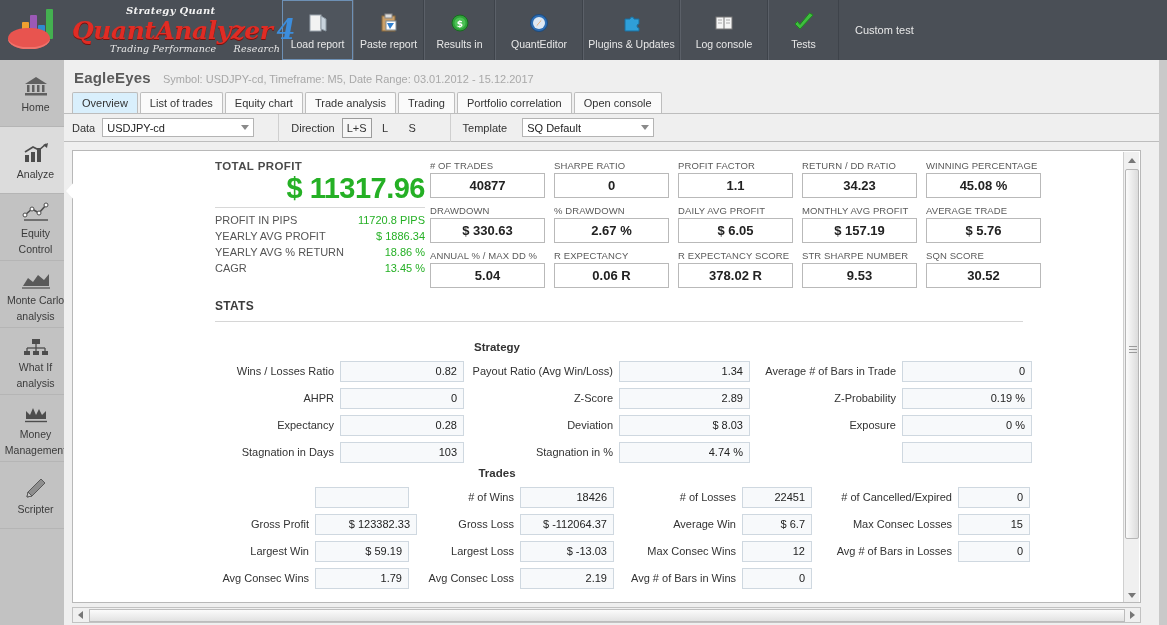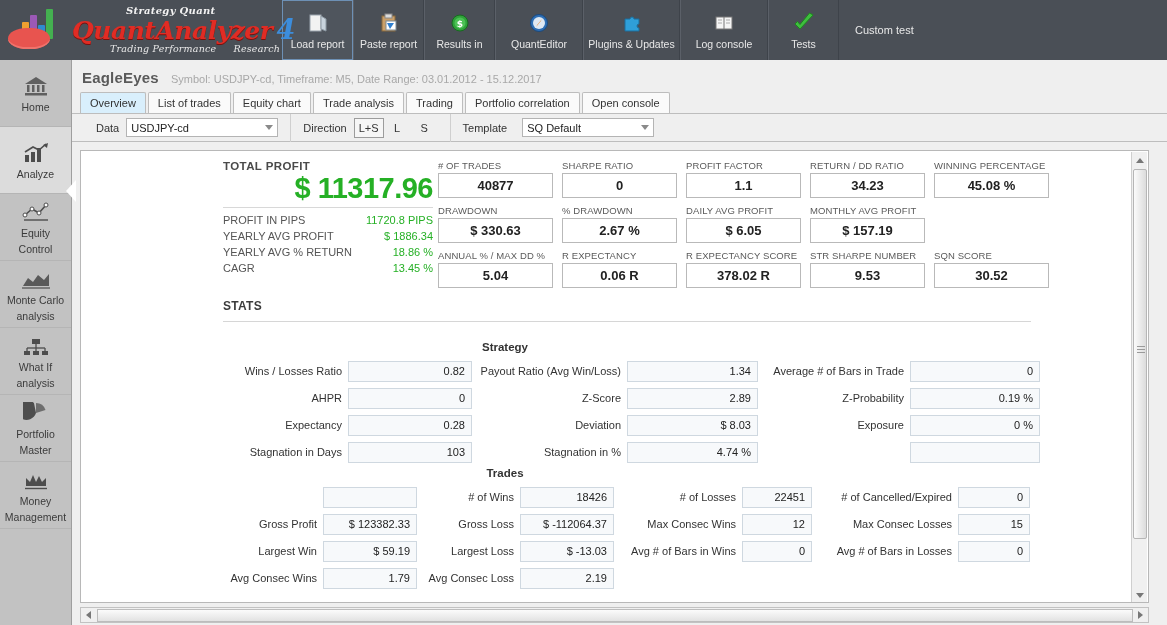--- a/index.html
+++ b/index.html
@@ -82,43 +82,43 @@
   .side-item.sel{ background:#dcdcdc; }
   .side-item .sic{ height:24px; display:flex; align-items:flex-end; }
   .collapse-arrow{
     position:absolute; left:66px; top:180px; width:0; height:0;
     border-top:11px solid transparent; border-bottom:11px solid transparent;
     border-right:10px solid #ffffff; z-index:6;
   }
 
   
   .main{
-    position:absolute; left:72px; top:60px; width:1095px; height:565px;
+    position:absolute; left:64px; top:60px; width:1095px; height:565px;
     background:#efefef;
   }
   .panel-head{ padding:9px 0 6px 10px; }
   .ptitle{
     font-size:15px; color:#5a5a5a; font-weight:bold; letter-spacing:.2px;
     display:inline-block; vertical-align:baseline;
   }
   .psub{ font-size:11px; color:#a8a8a8; margin-left:9px; }
 
   .tabs{ display:flex; align-items:flex-end; padding-left:8px; height:22px;
          border-bottom:1px solid #bdbdbd; }
   .tab{
     height:21px; padding:0 9px; display:flex; align-items:center;
     border:1px solid #bdbdbd; border-bottom:none; background:#fafafa;
     color:#333; font-size:11px; margin-right:2px; cursor:default;
     border-radius:2px 2px 0 0;
   }
   .tab.active{ background:#d9effc;margin-top:38px; }
 
   .filters{
-    height:28px; display:flex; align-items:center; gap:0;
-    border-bottom:1px solid #bdbdbd; background:#efefef; padding-left:24px;
+    height:28px; display:flex; align-items:center; gap:12px;
+    border-bottom:1px solid #bdbdbd; background:#efefef; padding-left:8px;
   }
   .fgrp{ display:flex; align-items:center; height:28px; padding-right:12px; }
   .fgrp + .fgrp{ border-left:1px solid #cfcfcf; padding-left:12px; }
   .flabel{ color:#333; font-size:11px; margin-right:7px; }
   .fselect{
     height:19px; width:152px; background:#fff; border:1px solid #b4b4b4;
     display:flex; align-items:center; padding:0 4px; font-size:11px;
     justify-content:space-between; cursor:default;
   }
   .fselect.tpl{ width:132px;margin-left:8px; }
@@ -384,42 +384,41 @@
         <line x1="23" y1="11" x2="23" y2="14" stroke="#4d4d4d" stroke-width="1.3"></line>
         <rect x="2" y="14" width="6" height="4" fill="#4d4d4d"></rect>
         <rect x="11" y="14" width="6" height="4" fill="#4d4d4d"></rect>
         <rect x="20" y="14" width="6" height="4" fill="#4d4d4d"></rect>
       </svg>
     </span>
     <span>What If</span>
     <span>analysis</span>
   </div>
 
-  <div class="side-item">
-    <span class="sic">
-      <svg width="26" height="22" viewBox="0 0 26 22">
-        <path d="M13 11 L13 1 A10 10 0 0 1 22.5 8 Z" fill="#6e6e6e"></path>
-        <path d="M13 11 A10 10 0 1 1 11 1.2 L13 11 Z" fill="#4d4d4d"></path>
-      </svg>
-    </span>
-    <span>Portfolio</span>
-    <span>Master</span>
-  </div>
 
   <div class="side-item">
     <span class="sic">
       <svg width="28" height="20" viewBox="0 0 28 20">
         <path d="M4 15 L4 7 L8 11 L11 4 L14 11 L17 5 L20 11 L24 7 L24 15 Z" fill="#4d4d4d"></path>
         <line x1="3" y1="17.5" x2="25" y2="17.5" stroke="#4d4d4d" stroke-width="1.4"></line>
       </svg>
     </span>
     <span>Money</span>
     <span>Management</span>
   </div>
 
+  <div class="side-item">
+    <span class="sic">
+      <svg width="24" height="22" viewBox="0 0 24 22">
+        <path d="M17 2 L21 6 L8 19 L3 20 L4 15 Z" fill="#8e8e8e" stroke="#5a5a5a"></path>
+        <path d="M3 20 L4 15 L8 19 Z" fill="#c9c9c9" stroke="#5a5a5a"></path>
+      </svg>
+    </span>
+    <span>Scripter</span>
+  </div>
 </div>
 
 <div class="collapse-arrow"></div>
 
 <div class="main">
 
   <div class="panel-head">
     <span class="ptitle">EagleEyes</span>
     <span class="psub">Symbol: USDJPY-cd, Timeframe: M5, Date Range: 03.01.2012 - 15.12.2017</span>
   </div>
@@ -532,20 +531,24 @@
             <div class="mbox">2.67 %</div>
           </div>
           <div class="mcell">
             <div class="mlab">DAILY AVG PROFIT</div>
             <div class="mbox">$ 6.05</div>
           </div>
           <div class="mcell">
             <div class="mlab">MONTHLY AVG PROFIT</div>
             <div class="mbox">$ 157.19</div>
           </div>
+          <div class="mcell">
+            <div class="mlab">AVERAGE TRADE</div>
+            <div class="mbox">$ 5.76</div>
+          </div>
         </div>
 
         <div class="mrow">
           <div class="mcell">
             <div class="mlab">ANNUAL % / MAX DD %</div>
             <div class="mbox">5.04</div>
           </div>
           <div class="mcell">
             <div class="mlab">R EXPECTANCY</div>
             <div class="mbox">0.06 R</div>
@@ -630,21 +633,21 @@
       <div class="sec-title" style="top:316px;">Trades</div>
 
       <div class="grid" style="left:142px; top:334px;">
         <div class="gcol">
           <div class="grow">
               <div class="glab" style="width:100px"></div>
               <div class="gval" style="width:94px"></div>
             </div>
           <div class="grow">
               <div class="glab" style="width:100px">Gross Profit</div>
-              <div class="gval" style="width:94px">$ 123382.33</div>
+              <div class="gval" style="width:102px">$ 123382.33</div>
             </div>
           <div class="grow">
               <div class="glab" style="width:100px">Largest Win</div>
               <div class="gval" style="width:94px">$ 59.19</div>
             </div>
           <div class="grow">
               <div class="glab" style="width:100px">Avg Consec Wins</div>
               <div class="gval" style="width:94px">1.79</div>
             </div>
         </div>
@@ -663,20 +666,24 @@
             </div>
           <div class="grow">
               <div class="glab" style="width:103px">Avg Consec Loss</div>
               <div class="gval" style="width:94px">2.19</div>
             </div>
         </div>
         <div class="gcol">
           <div class="grow">
               <div class="glab" style="width:128px"># of Losses</div>
               <div class="gval" style="width:70px">22451</div>
+            </div>
+          <div class="grow">
+              <div class="glab" style="width:128px">Average Win</div>
+              <div class="gval" style="width:70px">$ 6.7</div>
             </div>
           <div class="grow">
               <div class="glab" style="width:128px">Max Consec Wins</div>
               <div class="gval" style="width:70px">12</div>
             </div>
           <div class="grow">
               <div class="glab" style="width:128px">Avg # of Bars in Wins</div>
               <div class="gval" style="width:70px">0</div>
             </div>
         </div>

